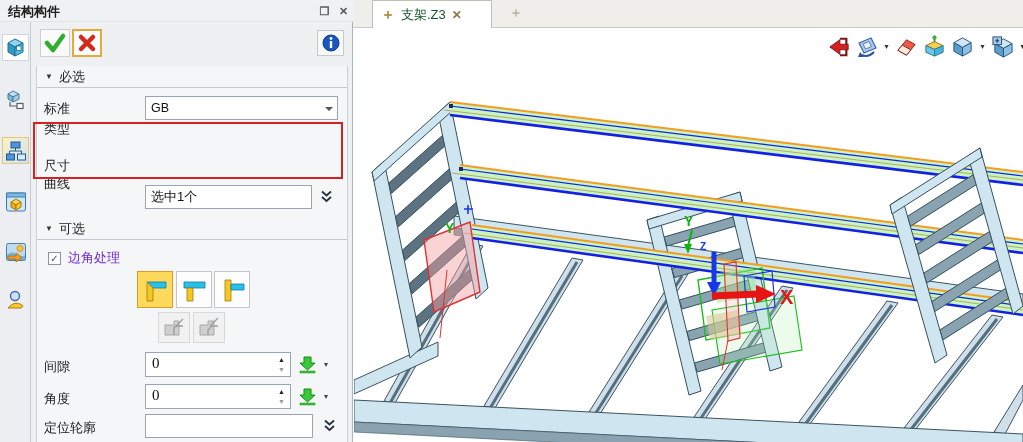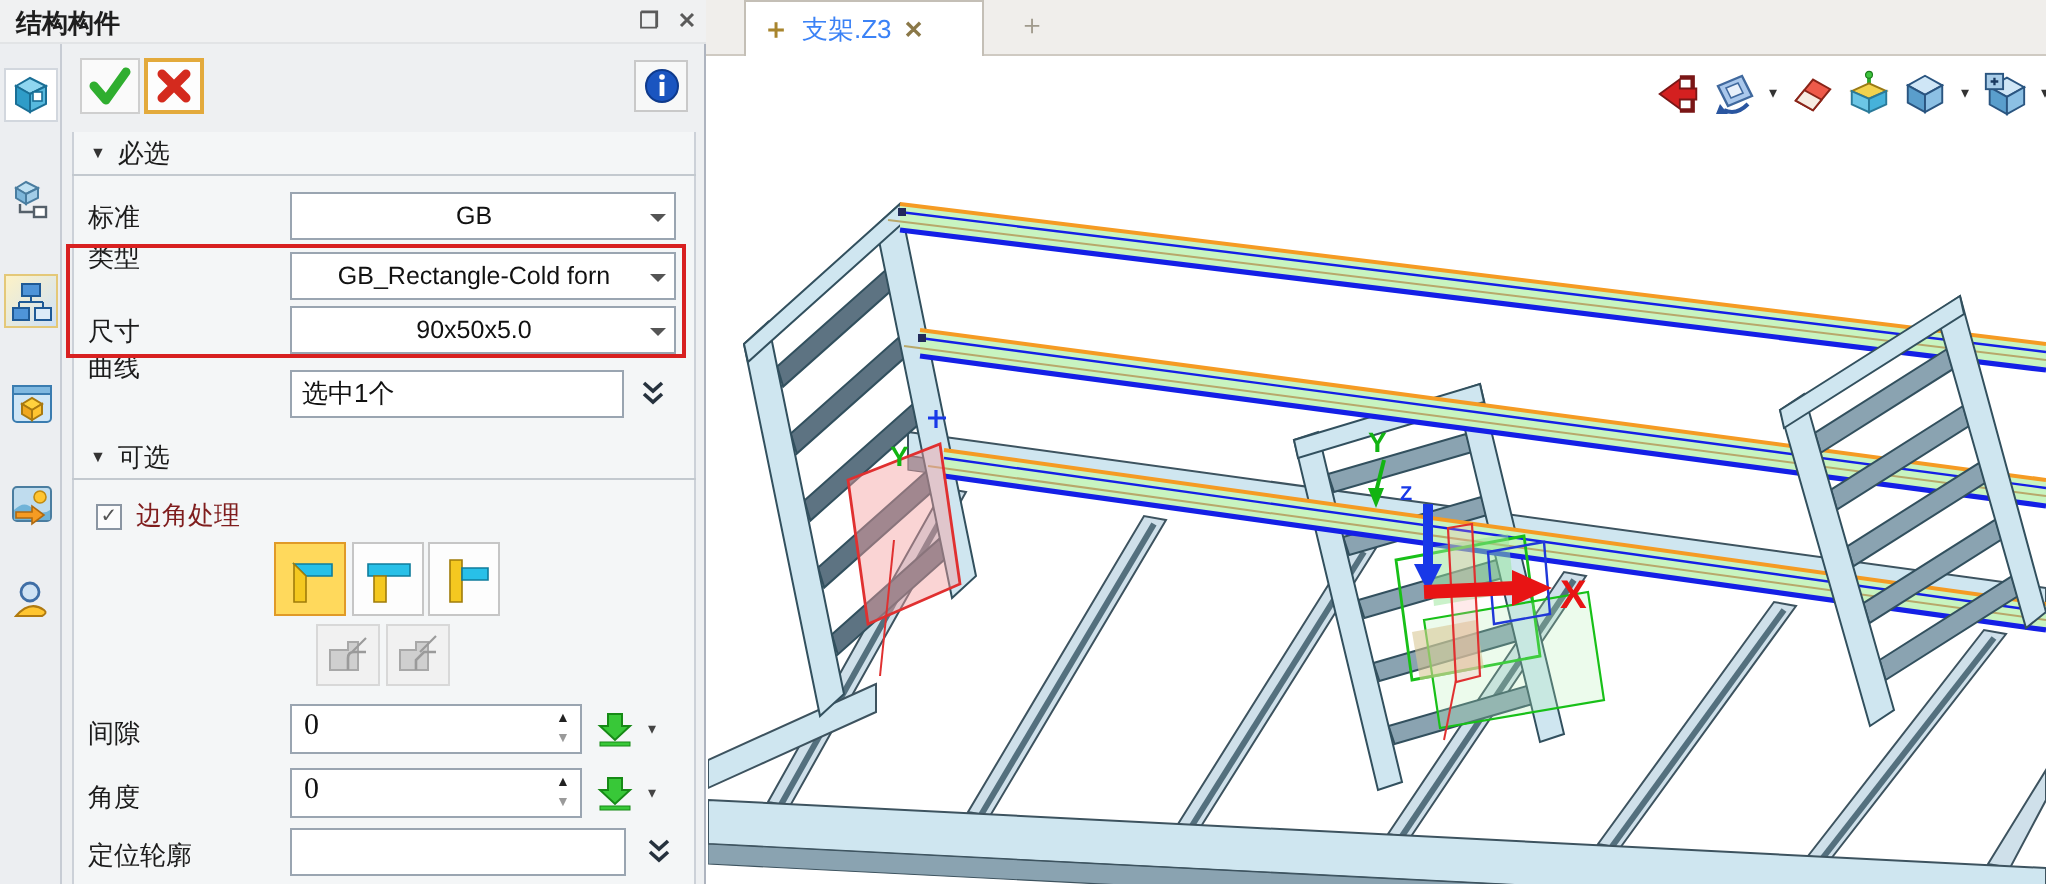--- a/index.html
+++ b/index.html
@@ -31,21 +31,21 @@
                 border:1px solid #cfcfcf; display:flex; align-items:center; justify-content:center; }
   .btnrow-btn.cancel { border:2px solid #e3aa3c; background:#fdfdfd; }
   .infobtn { position:absolute; top:8px; right:8px; width:27px; height:26px; background:#f7f8f8;
              border:1px solid #c9c9c9; display:flex; align-items:center; justify-content:center; }
   .sechdr { position:absolute; left:5px; width:312px; height:22px; border-bottom:1px solid #c3c9cf;
             font-size:13px; color:#1c1c1c; display:flex; align-items:center; }
   .sechdr .tri { font-size:8px; color:#333; margin:0 6px 0 9px; }
   .rowlabel { position:absolute; left:13px; font-size:13px; color:#1c1c1c; }
   .combo { position:absolute; left:114px; width:193px; height:24px; background:#fff;
            border:1px solid #9aa5b1; font-size:12.5px; color:#111;
-           line-height:22px; padding:0 14px 0 5px; white-space:nowrap; overflow:hidden;text-align:center; }
+           line-height:22px; padding:0 14px 0 5px; white-space:nowrap; overflow:hidden; }
   .combo .arr { position:absolute; right:4px; top:10px; width:0; height:0;
                 border-left:4px solid transparent; border-right:4px solid transparent;
                 border-top:4px solid #555; }
   .fieldtxt { position:absolute; left:114px; height:24px; background:#fff;
               border:1px solid #9aa5b1; font-size:13px; color:#111; line-height:22px; padding:0 5px; }
   .redbox { position:absolute; left:2px; top:100px; width:310px; height:57px;
             border:2px solid #d82020; z-index:40; pointer-events:none; }
   .chevbtn { position:absolute; width:23px; height:22px; display:flex; align-items:center;
              justify-content:center; background:transparent; }
   .cornerbtn { position:absolute; width:36px; height:37px; background:#fdfdfd;
@@ -58,30 +58,30 @@
                    font-size:15px; color:#111; }
   .spin { position:absolute; right:2px; top:1px; width:13px; height:21px; display:flex;
           flex-direction:column; align-items:center; justify-content:space-between; padding:2px 0; }
   .spin .up { font-size:7px; color:#222; line-height:7px; }
   .spin .dn { font-size:7px; color:#9a9a9a; line-height:7px; }
   .greenbtn { position:absolute; width:21px; height:21px; display:flex; align-items:center; justify-content:center; }
   .minidrop { position:absolute; font-size:8px; color:#444; }
   .checkboxrow { position:absolute; left:17px; display:flex; align-items:center; }
   .cb { width:13px; height:13px; background:#fcfcfc; border:1px solid #8a95a2;
         font-size:10px; line-height:12px; text-align:center; color:#555; }
-  .cblabel { font-size:13px; color:#7f1d1d; margin-left:7px; }
+  .cblabel { font-size:13px; color:#6d28d9; margin-left:7px; }
 
   
   .tabbar { position:absolute; left:353px; top:0; width:670px; height:28px;
             background:#f0eeeb; border-bottom:1px solid #cfcac2; }
   .tab-active { position:absolute; left:19px; top:0; width:120px; height:28px; background:#fff;
                 border:1px solid #c4bfb6; border-bottom:none; display:flex; align-items:center;
                 padding:0 8px; gap:6px; z-index:2; }
   .tab-plus { color:#a8852e; font-size:14px; font-weight:bold; }
-  .tab-label { font-size:13px; color:#3b82f6; }
+  .tab-label { font-size:13px; color:#14532d; }
   .tab-close { color:#8a7848; font-size:12px; font-weight:bold; }
   .newtab { position:absolute; left:152px; top:4px; width:22px; height:20px; text-align:center;
             color:#a09a8c; font-size:14px; }
 
   
   .viewport { position:absolute; left:354px; top:28px; width:669px; height:414px; background:#fff; }
   .vtoolbar { position:absolute; top:6px; left:472px; display:flex; align-items:center; gap:3px; }
   .vicon { width:25px; height:25px; display:flex; align-items:center; justify-content:center; }
   .vdrop { font-size:8px; color:#333; width:9px; text-align:center; }
   .scene { position:absolute; left:0; top:0; width:669px; height:414px; }
@@ -178,30 +178,22 @@
 
     <div class="rowlabel" style="top:78px">标准</div>
     <div class="combo" style="top:74px">
       <span>GB</span>
       <span class="arr"></span>
     </div>
 
     <div class="redbox"></div>
 
     <div class="rowlabel" style="top:98px">类型</div>
-    <div class="combo" style="top:104px">
-      <span>GB_Rectangle-Cold forn</span>
-      <span class="arr"></span>
-    </div>
 
     <div class="rowlabel" style="top:135px">尺寸</div>
-    <div class="combo" style="top:131px">
-      <span>90x50x5.0</span>
-      <span class="arr"></span>
-    </div>
 
     <div class="rowlabel" style="top:153px">曲线</div>
     <div class="fieldtxt" style="top:163px;width:167px">
       <span>选中1个</span>
     </div>
     <div class="chevbtn" style="left:284px;top:163px">
       <svg width="15" height="15" viewBox="0 0 15 15">
         <path d="M3 2.5 L7.5 6.5 L12 2.5 M3 8 L7.5 12 L12 8" stroke="#26323e" stroke-width="1.8" fill="none"></path>
       </svg>
     </div>

